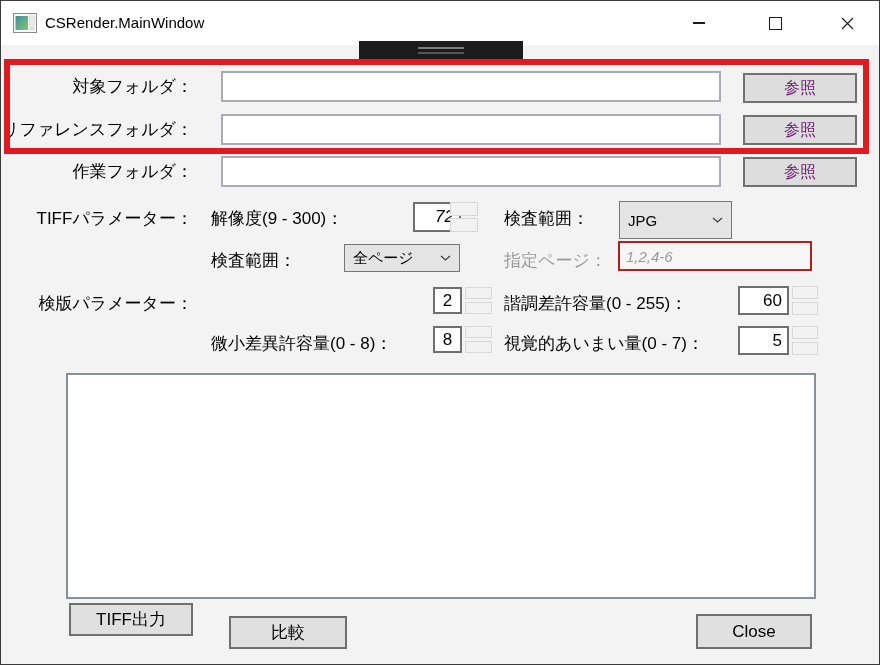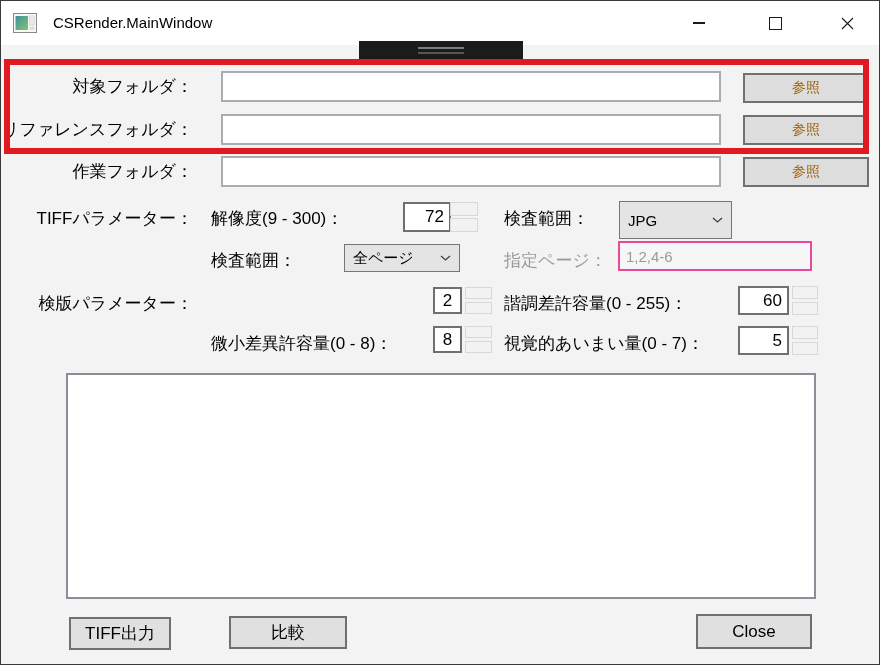--- a/index.html
+++ b/index.html
@@ -3,43 +3,43 @@
 <meta charset="utf-8">
 <style>
   * { box-sizing: border-box; margin: 0; padding: 0; }
   html,body { background:#ffffff; }
   .window {
     position: relative; width: 880px; height: 665px;
     background: #f3f3f3; border: 1px solid #3a3a3a; overflow: hidden;
     font-family: "Liberation Sans", sans-serif; color:#000;
   }
   .titlebar { position:absolute; left:0; top:0; width:100%; height:44px; background:#ffffff; }
-  .title-text { position:absolute; left:52px; top:0; height:44px; line-height:44px; font-size:15px; color:#000; white-space:nowrap; }
+  .title-text { position:absolute; left:44px; top:0; height:44px; line-height:44px; font-size:15px; color:#000; white-space:nowrap; }
   .app-icon { position:absolute; left:12px; top:12px; width:24px; height:20px; }
   .winbtn { position:absolute; top:4px; width:44px; height:36px; background:transparent; border:none;
             display:flex; align-items:center; justify-content:center; cursor:pointer; }
   .btn-min { left:676px; } .btn-max { left:752px; } .btn-close { left:824px; }
   .glyph-min { width:12px; height:1.5px; background:#1a1a1a; }
   .glyph-max { width:13px; height:13px; border:1px solid #1a1a1a; }
   .toolbar { position:absolute; left:358px; top:40px; width:164px; height:18px; background:#1b1b1b;
              display:flex; flex-direction:column; align-items:center; justify-content:center; gap:3px; cursor:pointer; }
   .grip-a { width:46px; height:2px; background:#7d7d7d; }
   .grip-b { width:46px; height:2px; background:#565656; }
   .highlight { position:absolute; left:3px; top:58px; width:865px; height:95px;
                border:6px solid #e11a21; pointer-events:none; z-index:50; }
   .lblrow { position:absolute; left:14px; width:178px; display:flex; justify-content:flex-end;
             font-size:17px; white-space:nowrap; }
   .inline-lbl { position:absolute; font-size:17px; white-space:nowrap; }
   .dim { color:#9a9a9a; }
   .ti { position:absolute; height:31px; background:#fff; border:2px solid #a9acb2; font-size:15px;
         padding:0 6px; font-family:inherit; outline:none; }
-  .ti-disabled { background:#f6f6f6; border:2px solid #ec4899; color:#0369a1; }
+  .ti-disabled { background:#f6f6f6; border:2px solid #b91c1c; color:#0369a1;font-style:italic; }
   .ti-disabled::placeholder { color:#9a9a9a; opacity:1; }
-  .browse { position:absolute; width:126px; height:30px; background:#dddddd; border:2px solid #707070;
-            font-size:14px; text-align:center; cursor:pointer; font-family:inherit; color:#a16207; }
+  .browse { position:absolute; width:114px; height:30px; background:#dddddd; border:2px solid #707070;
+            font-size:16px; text-align:center; cursor:pointer; font-family:inherit; color:#701a75; }
   .combo { position:absolute; background:#e4e4e4; border:1.5px solid #767676; display:flex;
            align-items:center; justify-content:space-between; padding:0 8px; font-size:15px; cursor:pointer; }
   .spinbox { position:absolute; background:#fff; border:2px solid #6f6f6f; font-size:17px;
              font-family:inherit; outline:none; padding:0; }
   .spin-right { text-align:right; padding-right:5px; }
   .spin-center { text-align:center; }
   .spinbtns { position:absolute; display:flex; flex-direction:column; justify-content:space-between; }
   .spinbtn { width:100%; height:46%; background:#f2f2f2; border:1px solid #d8d8d8; cursor:pointer; }
   .log { position:absolute; left:65px; top:372px; width:750px; height:226px; background:#fff;
          border:2px solid #8a8f97; resize:none; font-family:inherit; font-size:15px; padding:4px 6px; outline:none; }
@@ -104,21 +104,21 @@
     <span>：</span>
   </div>
   <input class="ti" style="left: 220px; top: 155px; width: 500px;" value="">
   <button class="browse" style="left:742px;top:156px">参照</button>
 
   <div class="lblrow" style="top:206px">
     <span>TIFFパラメーター</span>
     <span>：</span>
   </div>
   <div class="inline-lbl" style="left:210px;top:206px">解像度(9 - 300)：</div>
-  <input class="spinbox spin-right" style="left: 402px; top: 201px; width: 48px; height: 30px;" value="72">
+  <input class="spinbox spin-right" style="left: 412px; top: 201px; width: 48px; height: 30px; font-style: italic;" value="72">
   <div class="spinbtns" style="left:449px;top:201px;width:28px;height:30px">
     <button class="spinbtn"></button>
     <button class="spinbtn"></button>
   </div>
   <div class="inline-lbl" style="left:503px;top:206px">検査範囲：</div>
   <div class="combo" style="left:618px;top:200px;width:113px;height:38px">
     <span>JPG</span>
     <svg width="11" height="7" viewBox="0 0 11 7">
       <path d="M1 1l4.5 4L10 1" fill="none" stroke="#3f3f3f" stroke-width="1.3"></path>
     </svg>
@@ -158,17 +158,17 @@
   </div>
   <div class="inline-lbl" style="left:503px;top:331px">視覚的あいまい量(0 - 7)：</div>
   <input class="spinbox spin-right" style="left: 737px; top: 325px; width: 51px; height: 29px;" value="5">
   <div class="spinbtns" style="left:791px;top:325px;width:26px;height:29px">
     <button class="spinbtn"></button>
     <button class="spinbtn"></button>
   </div>
 
   <textarea class="log" style=""></textarea>
 
-  <button class="action-btn" style="left:68px;top:616px;width:102px">TIFF出力</button>
+  <button class="action-btn" style="left:68px;top:602px;width:124px">TIFF出力</button>
   <button class="action-btn" style="left:228px;top:615px;width:118px">比較</button>
   <button class="action-btn" style="left:695px;top:613px;width:116px;height:35px">Close</button>
 
 </div>
 
 </body></html>

